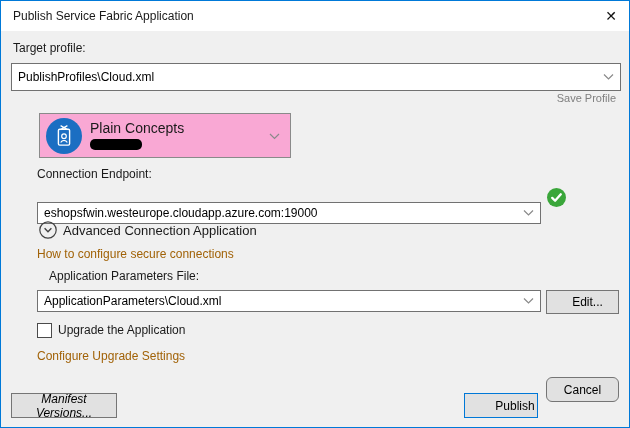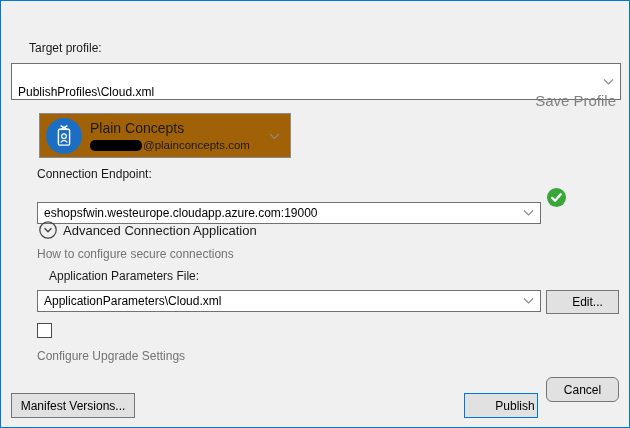--- a/index.html
+++ b/index.html
@@ -17,73 +17,76 @@
     font-size:14px; color:#111; cursor:pointer;
   }
   .label { position:absolute; font-size:12px; color:#1a1a1a; white-space:nowrap; }
   .combo {
     position:absolute; background:#fff; border:1px solid #717171;
     box-sizing:border-box; display:flex; align-items:center;
     font-size:12px; padding-left:6px; cursor:default;
   }
   .combo .combo-text { white-space:nowrap; overflow:hidden; }
   .combo .chev { position:absolute; right:6px; top:50%; transform:translateY(-50%); }
-  .save-profile { position:absolute; right:13px; top:91px; font-size:15px; color:#7f7f7f; white-space:nowrap; }
+  .save-profile { position:absolute; right:13px; top:91px; font-size:11px; color:#7f7f7f; white-space:nowrap; }
   .account {
     position:absolute; left:38px; top:112px; width:252px; height:45px;
-    background:#a16207; border:1px solid #8a8a8a; box-sizing:border-box;
+    background:#f9a8d4; border:1px solid #8a8a8a; box-sizing:border-box;
   }
   .account-icon { position:absolute; left:6px; top:4px; width:36px; height:36px; }
   .account-name { position:absolute; left:50px; top:6px; font-size:14px; color:#1a1a1a; white-space:nowrap; }
   .account-email { position:absolute; left:50px; top:25px; font-size:11.5px; color:#1a1a1a; display:flex; align-items:center; }
   .redacted { display:inline-block; width:52px; height:11px; background:#000; border-radius:5px; margin-right:1px; }
   .account-chev { position:absolute; right:10px; top:19px; }
   .status-icon { position:absolute; left:546px; top:187px; width:19px; height:19px; }
   .expander { position:absolute; left:38px; top:220px; width:18px; height:18px; cursor:pointer; }
   .expander-label { position:absolute; left:62px; top:222px; font-size:13px; color:#1a1a1a; white-space:nowrap; }
-  .link { position:absolute; font-size:12px; color:#737373; cursor:pointer; white-space:nowrap; }
+  .link { position:absolute; font-size:12px; color:#a16207; cursor:pointer; white-space:nowrap; }
   .btn {
     position:absolute; background:#e1e1e1; border:1px solid #757575;
     box-sizing:border-box; display:flex; align-items:center; justify-content:center;
     font-size:12px; color:#000; cursor:pointer; font-family:inherit;
   }
   .btn.default { border-color:#0078d7; }
   .checkbox {
     position:absolute; left:36px; top:322px; width:13px; height:13px;
     background:#fff; border:1px solid #4a4a4a; box-sizing:content-box; cursor:pointer;
   }
 </style>
 </head>
 <body>
 
 <div class="dialog">
 
+  <div class="titlebar">
+    <span class="title">Publish Service Fabric Application</span>
+    <span class="close-btn">✕</span>
+  </div>
 
-  <span class="label" style="left:28px; top:40px;">Target profile:</span>
-  <div class="combo" style="left:10px; top:62px; width:610px; height:37px;align-items:flex-end;">
+  <span class="label" style="left:12px; top:40px;">Target profile:</span>
+  <div class="combo" style="left:10px; top:62px; width:610px; height:28px;">
     <span class="combo-text">PublishProfiles\Cloud.xml</span>
     <svg class="chev" width="11" height="7" viewBox="0 0 11 7">
       <path d="M1 1 L5.5 5.5 L10 1" fill="none" stroke="#8a8a8a" stroke-width="1.2"></path>
     </svg>
   </div>
 
   <span class="save-profile">Save Profile</span>
 
   <div class="account">
     <svg class="account-icon" viewBox="0 0 36 36">
       <circle cx="18" cy="18" r="18" fill="#1b6ec2"></circle>
       <path d="M14.6 7.6 L21.4 11.6 M21.4 7.6 L14.6 11.6" stroke="#fff" stroke-width="1.3" fill="none"></path>
       <rect x="12.4" y="11.3" width="11.2" height="15.8" rx="1.3" fill="none" stroke="#fff" stroke-width="1.4"></rect>
       <circle cx="18" cy="18.2" r="2.3" fill="none" stroke="#fff" stroke-width="1.2"></circle>
       <path d="M14.7 24.6 C16.1 21.6 19.9 21.6 21.3 24.6" fill="none" stroke="#fff" stroke-width="1.2"></path>
     </svg>
     <span class="account-name">Plain Concepts</span>
     <span class="account-email">
         <span class="redacted"></span>
-        <span>@plainconcepts.com</span>
       </span>
     <svg class="account-chev" width="11" height="7" viewBox="0 0 11 7">
       <path d="M1 1 L5.5 5.5 L10 1" fill="none" stroke="#8a8a8a" stroke-width="1.2"></path>
     </svg>
   </div>
 
   <span class="label" style="left:36px; top:166px;">Connection Endpoint:</span>
   <div class="combo" style="left:36px; top:186px; width:504px; height:22px;margin-top:15px;">
     <span class="combo-text">eshopsfwin.westeurope.cloudapp.azure.com:19000</span>
     <svg class="chev" width="11" height="7" viewBox="0 0 11 7">
@@ -106,20 +109,21 @@
   <span class="label" style="left:48px; top:268px;">Application Parameters File:</span>
   <div class="combo" style="left:36px; top:289px; width:504px; height:22px;">
     <span class="combo-text">ApplicationParameters\Cloud.xml</span>
     <svg class="chev" width="11" height="7" viewBox="0 0 11 7">
       <path d="M1 1 L5.5 5.5 L10 1" fill="none" stroke="#8a8a8a" stroke-width="1.2"></path>
     </svg>
   </div>
   <button class="btn" style="left:545px; top:289px; width:73px; height:24px;padding-left:16px;">Edit...</button>
 
   <span class="checkbox"></span>
+  <span class="label" style="left:57px; top:322px;">Upgrade the Application</span>
 
   <span class="link" style="left:36px; top:348px;">Configure Upgrade Settings</span>
 
-  <button class="btn" style="left:10px; top:392px; width:124px; height:25px;">Manifest Versions...</button>
+  <button class="btn" style="left:10px; top:392px; width:106px; height:25px;font-style:italic;">Manifest Versions...</button>
   <button class="btn default" style="left:463px; top:392px; width:74px; height:25px;padding-left:34px;">Publish</button>
   <button class="btn" style="left:545px; top:376px; width:73px; height:25px;border-radius:6px;">Cancel</button>
 
 </div>
 
 </body></html>

